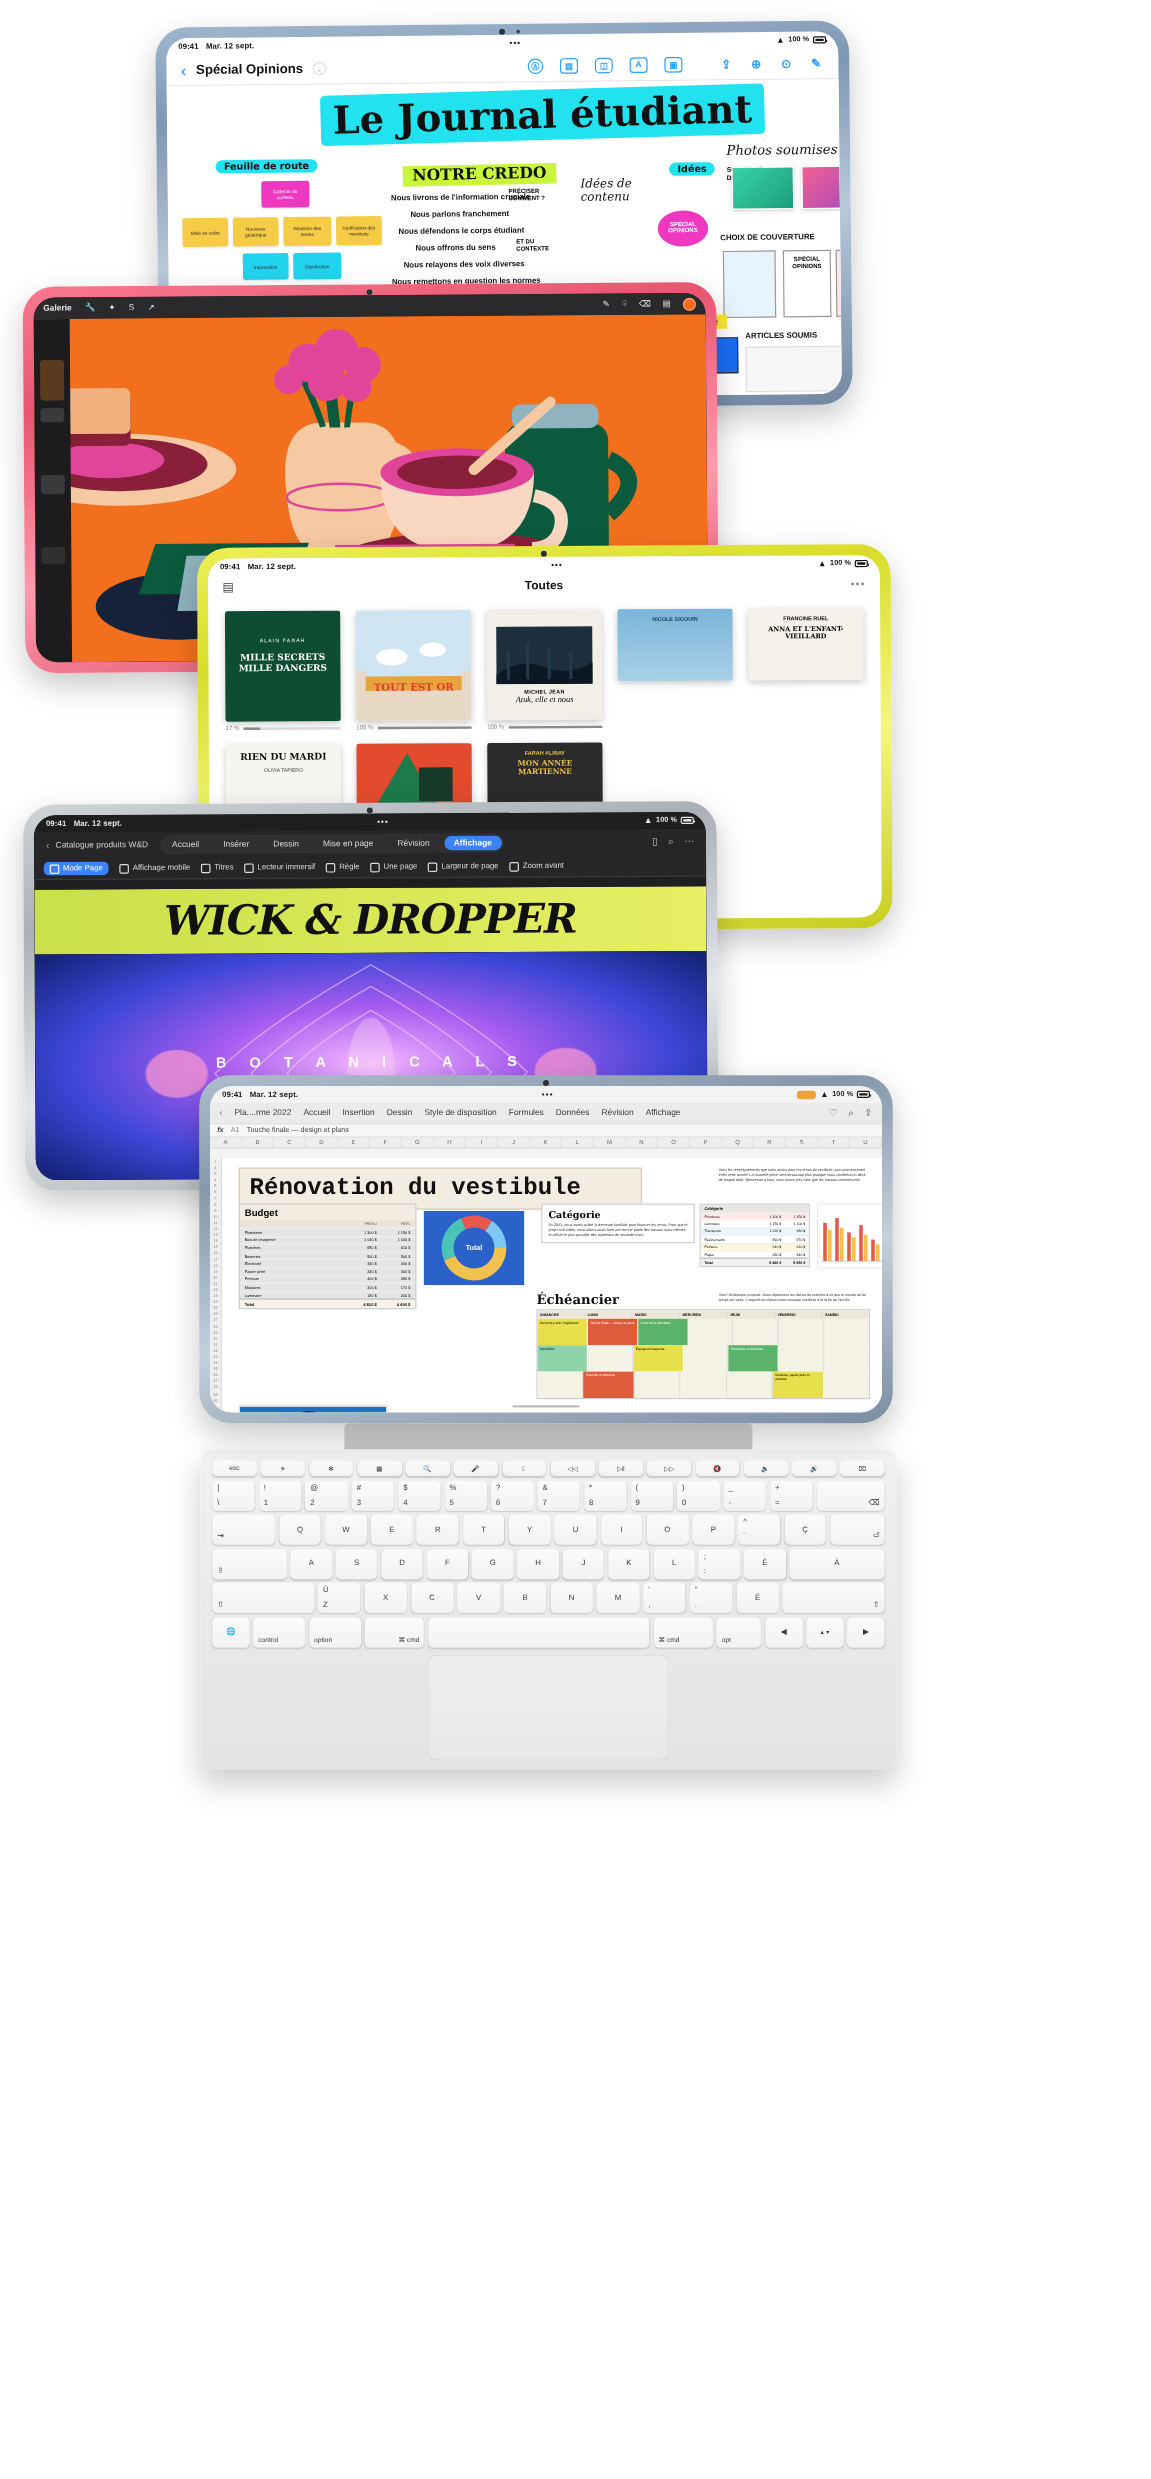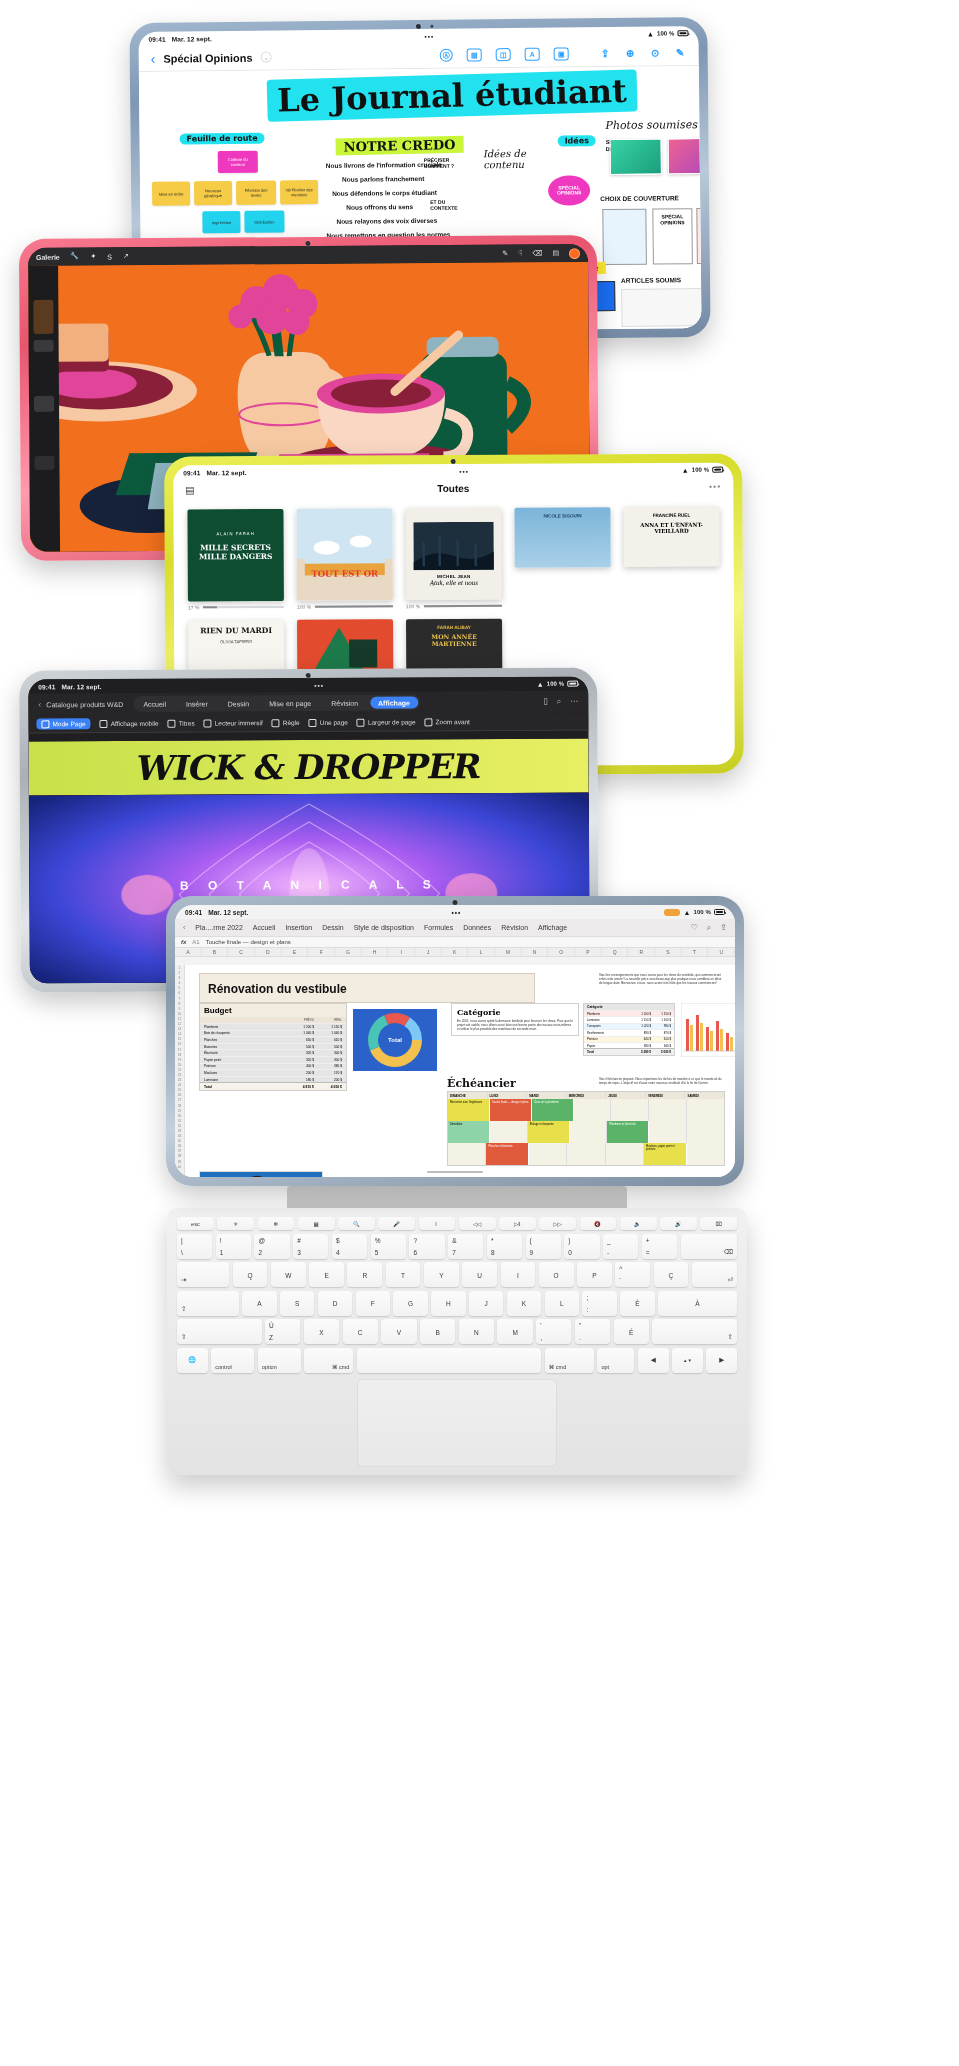--- a/index.html
+++ b/index.html
@@ -611,21 +611,21 @@
         <span>T</span>
         <span>U</span>
       </div>
 
       <div class="nb-sheet">
         <div class="nb-rowhdr">
           1<br>2<br>3<br>4<br>5<br>6<br>7<br>8<br>9<br>10<br>11<br>12<br>13<br>14<br>15<br>16<br>17<br>18<br>19<br>20<br>21<br>22<br>23<br>24<br>25<br>26<br>27<br>28<br>29<br>30<br>31<br>32<br>33<br>34<br>35<br>36<br>37<br>38<br>39<br>40
         </div>
 
         <div style="position:absolute;left:24px;top:8px;width:336px;background:#f3ece0;border:1px solid #d7ccb8;padding:5px 8px;">
-          <span style="font-size:12px;font-weight:800;color:#111;font-family:Liberation Sans, sans-serif;">Rénovation du vestibule</span>
+          <span style="font-size:20px;font-weight:800;color:#111;font-family:Liberation Mono, monospace;">Rénovation du vestibule</span>
         </div>
 
         <div style="position:absolute;left:424px;top:8px;width:126px;font-size:3.1px;color:#333;line-height:1.35;">Voici les renseignements que nous avons pour les rénos du vestibule, qui commenceront enfin cette année! La nouvelle pièce sera beaucoup plus pratique nous comblera un désir de longue date. Bienvenue à tous, nous avons très hâte que les travaux commencent!</div>
 
         <div style="position:absolute;left:24px;top:38px;width:148px;background:#e5e5e5;border:1px solid #cfcfcf;">
           <div style="background:#f3ece0;font-size:8px;font-weight:800;padding:2px 4px;">Budget</div>
           <div style="display:flex;font-size:3px;background:#ece4d6;padding:1px 4px;color:#555;">
             <span style="flex:1"></span>
             <span style="width:28px;text-align:right">PRÉVU</span>
             <span style="width:28px;text-align:right">RÉEL</span>

